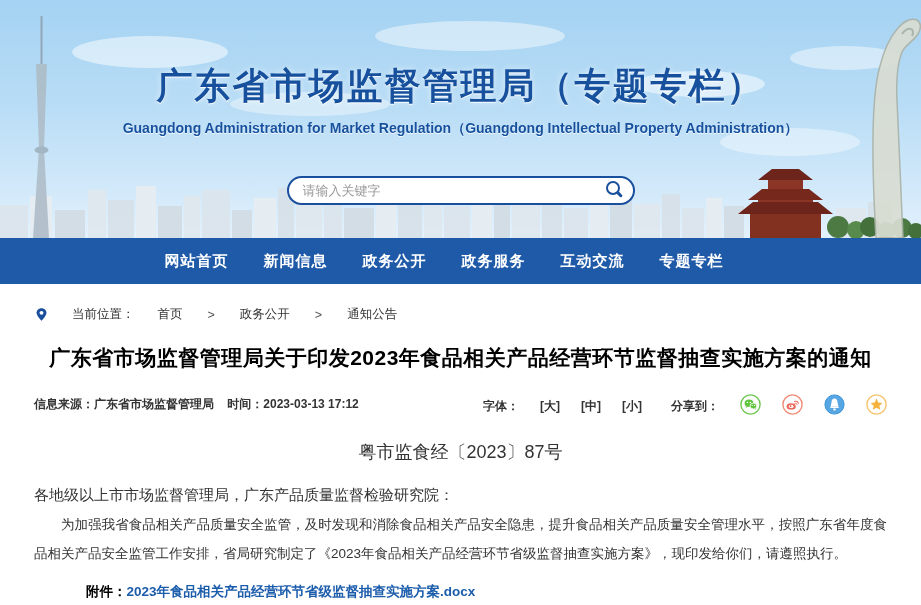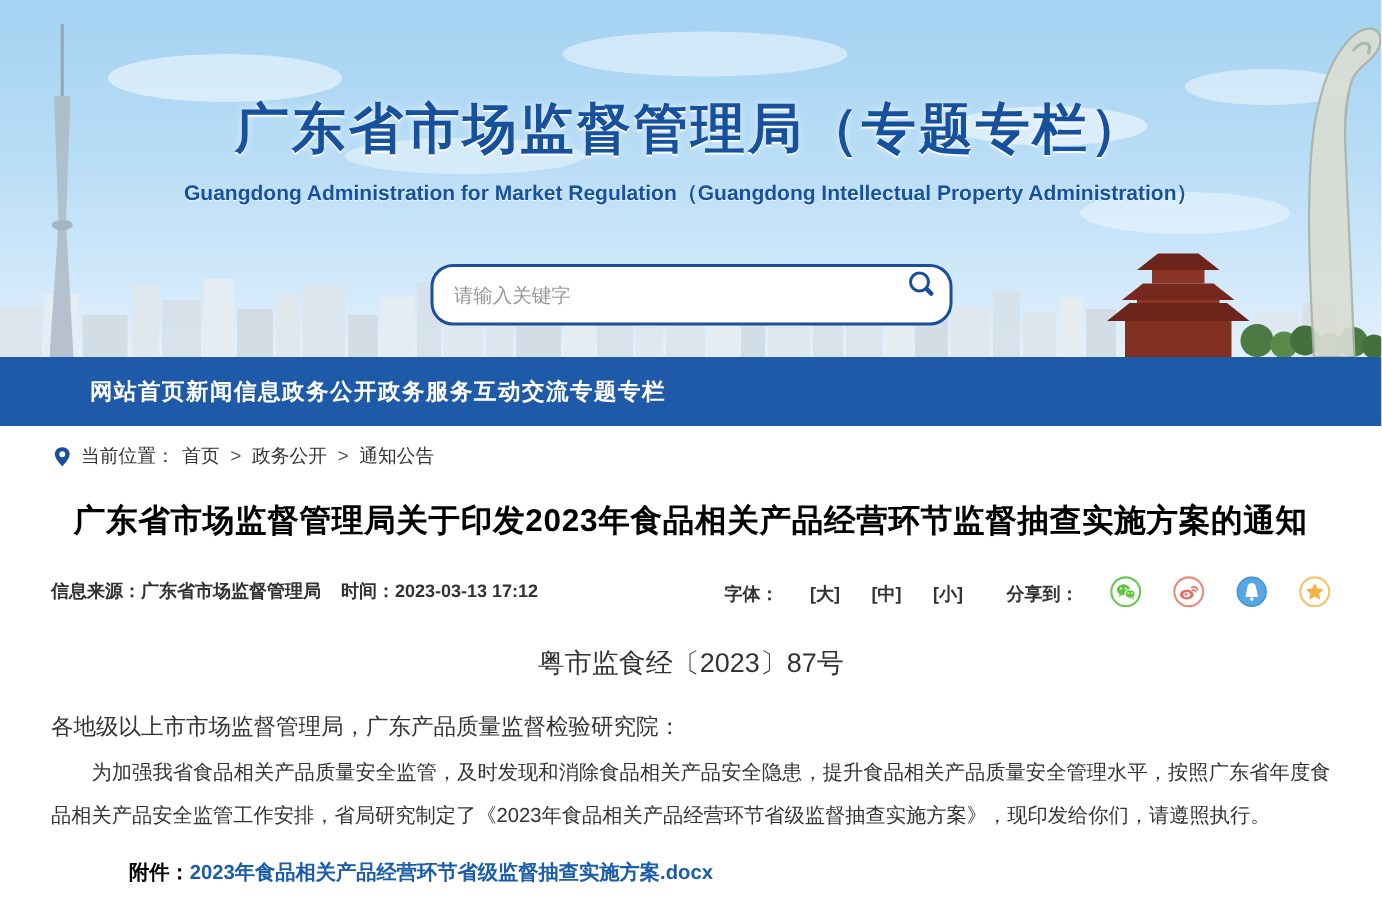--- a/index.html
+++ b/index.html
@@ -18,21 +18,21 @@
   .banner-art { position:absolute; inset:0; width:921px; height:238px; }
   .banner-inner { position:relative; z-index:2; text-align:center; }
   .banner-title {
     margin-top:62px; font-size:36px; font-weight:700; color:#17519e;
     letter-spacing:2px; text-shadow:0 1px 0 rgba(255,255,255,.85), 0 0 6px rgba(255,255,255,.6);
   }
   .banner-subtitle {
     margin-top:9px; font-size:14px; font-weight:700; color:#17519e;
     text-shadow:0 1px 0 rgba(255,255,255,.8);
   }
-  .search-wrap { width:348px; height:41px; margin:38px auto 0; position:relative; }
+  .search-wrap { width:348px; height:29px; margin:38px auto 0; position:relative; }
   .search-input {
     width:100%; height:100%; border:2px solid #1a4f9d; border-radius:15px;
     padding:0 42px 0 14px; font-size:13px; color:#333; background:#fff; outline:none;
     font-family:"Liberation Sans","DejaVu Sans",sans-serif;
   }
   .search-input::placeholder { color:#999; }
   .search-btn {
     position:absolute; right:6px; top:2px; width:26px; height:25px;
     background:transparent; border:none; cursor:pointer;
   }
@@ -40,29 +40,29 @@
     position:absolute; left:3px; top:3px; width:14px; height:14px;
     border:2px solid #1a4f9d; border-radius:50%;
   }
   .search-glass::after {
     content:""; position:absolute; width:2.5px; height:7px; background:#1a4f9d;
     right:-3px; bottom:-5px; transform:rotate(-45deg); border-radius:2px;
   }
 
   
   .navbar { height:46px; background:#1f5aa8; display:flex; align-items:center; }
-  .nav-row { display:flex; justify-content:flex-start; width:768px; margin-left:60px; }
+  .nav-row { display:flex; justify-content:center; width:768px; margin-left:60px;gap:35px; }
   .nav-item {
     color:#fff; font-size:15px; font-weight:600; letter-spacing:1px;
     text-decoration:none; cursor:pointer; white-space:nowrap;
   }
 
   
   .content { padding:0 34px; }
-  .breadcrumb { display:flex; align-items:center; gap:5px; padding-top:12px; font-size:12.5px; color:#333;font-family:Liberation Mono, monospace; }
+  .breadcrumb { display:flex; align-items:center; gap:23px; padding-top:22px; font-size:12.5px; color:#333; }
   .breadcrumb a { color:#333; text-decoration:none; cursor:pointer; }
   .crumb-sep { margin:0 2px; color:#555; }
   .pin-svg { width:15px; height:15px; display:block; }
 
   .article-title {
     margin-top:21px; font-size:21px; font-weight:700; color:#000;
     text-align:center; letter-spacing:.5px; line-height:1.3;
   }
   .meta-row {
     margin-top:23px; display:flex; justify-content:space-between; align-items:center;

